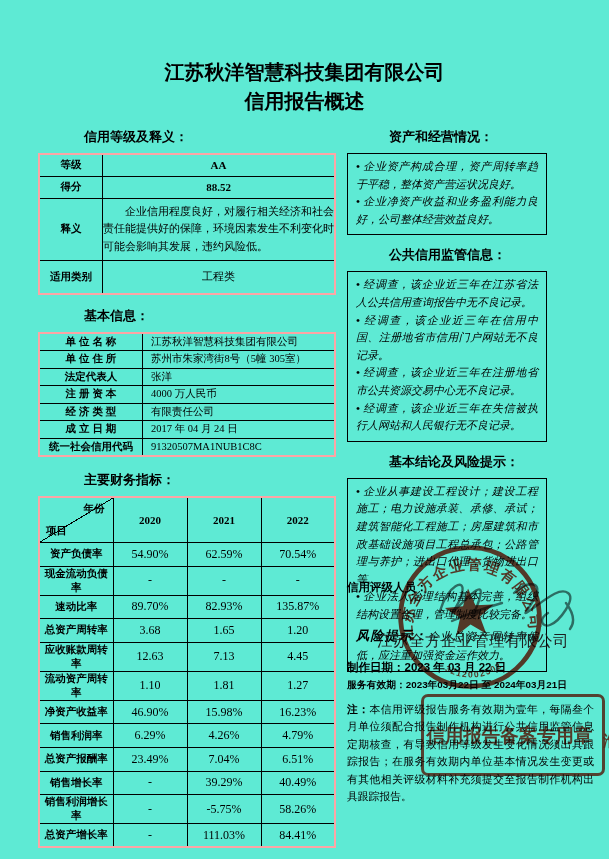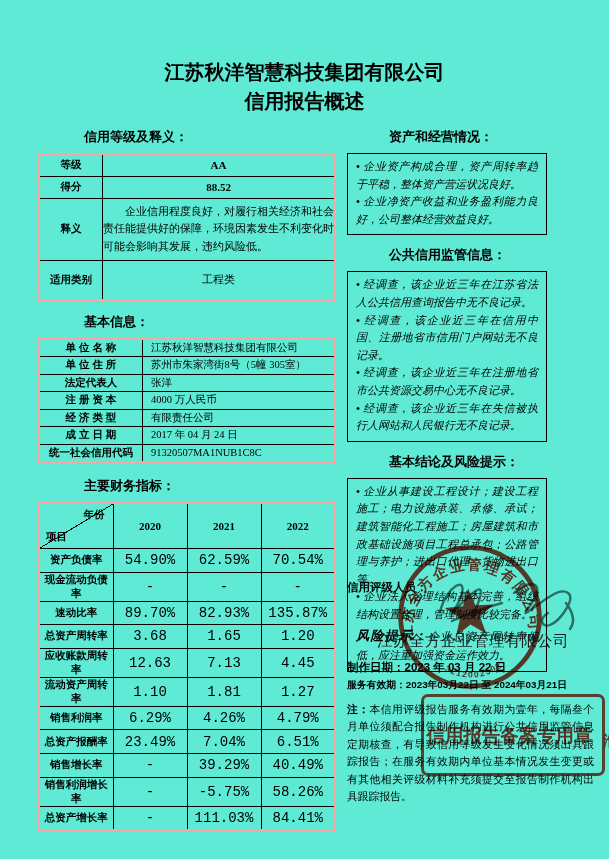--- a/index.html
+++ b/index.html
@@ -12,31 +12,31 @@
   .sec-h{font-family:"Liberation Sans",sans-serif;font-weight:bold;font-size:13px;
          padding-left:46px;margin:0 0 7px;}
   .col-right .sec-h{padding-left:42px;}
   
   table.t{border-collapse:collapse;width:100%;border:2px solid #fca5a5;table-layout:fixed;}
   .t td,.t th{border:1px solid #000;padding:0;}
   .t .lbl{font-family:"Liberation Sans",sans-serif;font-weight:bold;text-align:center;font-size:10.5px;}
   .t .val{text-align:center;font-size:11px;}
   .rating{margin-bottom:12px;}
   .rating .lbl{width:62px;}
-  .rating tr.r0{height:22px}.rating tr.r1{height:22px}.rating tr.r2{height:62px}.rating tr.r3{height:40px}
+  .rating tr.r0{height:22px}.rating tr.r1{height:22px}.rating tr.r2{height:62px}.rating tr.r3{height:34px}
   .rating .val.b{font-weight:bold;}
   .rating .val.long{text-align:justify;padding:3px 0;line-height:1.55;text-indent:2em;font-size:11px;font-family:Liberation Serif, serif;}
   .basic{margin-bottom:14px;}
   .basic .lbl{width:102px;font-size:10.5px;}
   .basic .val{text-align:left;padding-left:8px;font-size:10.5px;}
   .basic tr{height:17.5px;}
   .fin .lbl{width:103px;font-size:10.5px;}
   .fin thead tr{height:46px;}
   .fin tbody tr{height:23.6px;}
-  .fin .val{font-size:14px;font-family:Liberation Mono, monospace;}
+  .fin .val{font-size:12px;}
   .fin th.yr{font-family:"Liberation Serif",serif;font-weight:bold;font-size:11px;text-align:center;}
   .diag{position:relative;background:
         linear-gradient(to bottom right,transparent 49.4%,#000 49.4%,#000 50.6%,transparent 50.6%);}
   .diag span{position:absolute;font-family:"Liberation Sans",sans-serif;font-weight:bold;font-size:10.5px;}
   .diag .dt{top:4px;right:8px;}
   .diag .db{bottom:4px;left:6px;}
   
   .box{border:1px solid #000;padding:4px 8px 6px;margin-bottom:11px;}
   .box p{margin:0;font-size:11px;line-height:1.6;text-align:justify;font-style:italic;}
   .bullet::before{content:"•  ";font-weight:bold;}
@@ -174,20 +174,26 @@
             <td class="lbl">应收账款周转率</td>
             <td class="val">12.63</td>
             <td class="val">7.13</td>
             <td class="val">4.45</td>
           </tr>
           <tr>
             <td class="lbl">流动资产周转率</td>
             <td class="val">1.10</td>
             <td class="val">1.81</td>
             <td class="val">1.27</td>
+          </tr>
+          <tr>
+            <td class="lbl">净资产收益率</td>
+            <td class="val">46.90%</td>
+            <td class="val">15.98%</td>
+            <td class="val">16.23%</td>
           </tr>
           <tr>
             <td class="lbl">销售利润率</td>
             <td class="val">6.29%</td>
             <td class="val">4.26%</td>
             <td class="val">4.79%</td>
           </tr>
           <tr>
             <td class="lbl">总资产报酬率</td>
             <td class="val">23.49%</td>

